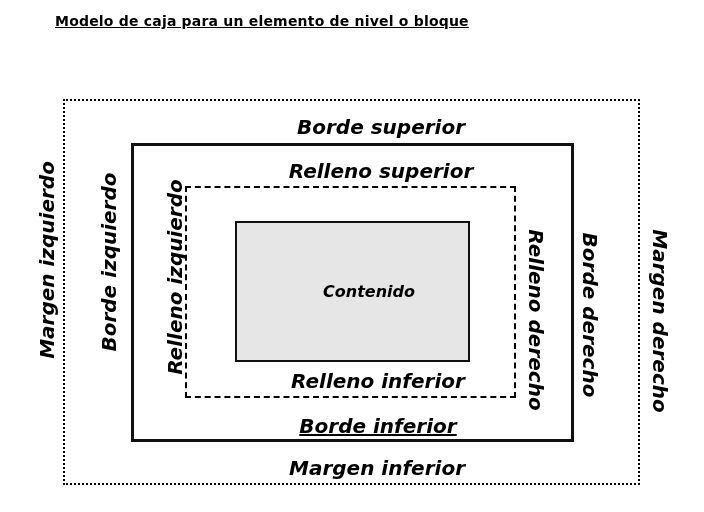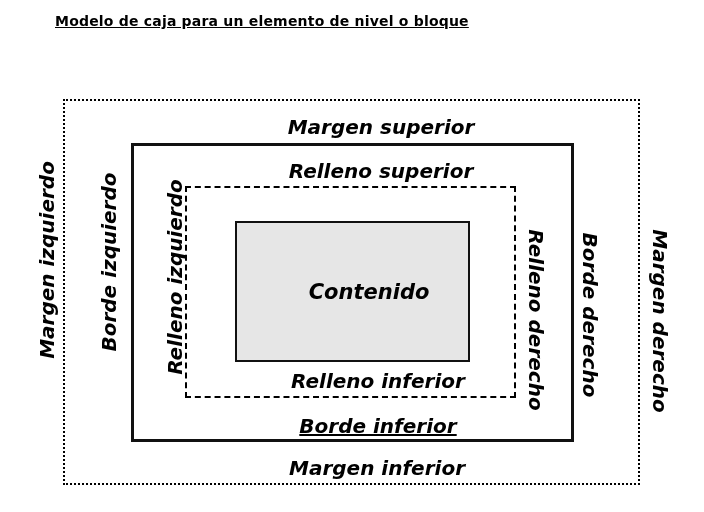--- a/index.html
+++ b/index.html
@@ -31,21 +31,21 @@
     position: absolute;
     font-weight: bold;
     font-style: italic;
     font-size: 20px;
     white-space: nowrap;
     transform: translate(-50%, -50%);
     line-height: 1;
   }
   .lbl.rot-left  { transform: translate(-50%, -50%) rotate(-90deg); }
   .lbl.rot-right { transform: translate(-50%, -50%) rotate(90deg); }
-  .lbl.contenido { font-size: 21px; }
+  .lbl.contenido { font-size: 16px; }
   
   .p-margen-sup   { left: 378px; top: 80px;  }
   .p-borde-sup    { left: 381px; top: 127px; }
   .p-relleno-sup  { left: 381px; top: 171px; }
   .p-contenido    { left: 369px; top: 292px; }
   .p-relleno-inf  { left: 378px; top: 381px; font-style: italic; }
   .p-borde-inf    { left: 378px; top: 426px; text-decoration: underline; }
   .p-margen-inf   { left: 377px; top: 468px; font-style: italic; }
   
   .p-margen-izq   { left: 47px;  top: 260px; }
@@ -61,21 +61,21 @@
 <div class="canvas">
 
   <div class="title">Modelo de caja para un elemento de nivel o bloque</div>
 
   <div class="box margin-box"></div>
   <div class="box border-box"></div>
   <div class="box padding-box"></div>
   <div class="box content-box"></div>
 
 
-  <div class="lbl p-borde-sup">Margen superior</div>
+  <div class="lbl p-borde-sup">Borde superior</div>
 
   <div class="lbl p-relleno-sup">Relleno superior</div>
 
   <div class="lbl contenido p-contenido">Contenido</div>
 
   <div class="lbl p-relleno-inf">Relleno inferior</div>
 
   <div class="lbl p-borde-inf">Borde inferior</div>
 
   <div class="lbl p-margen-inf">Margen inferior</div>

